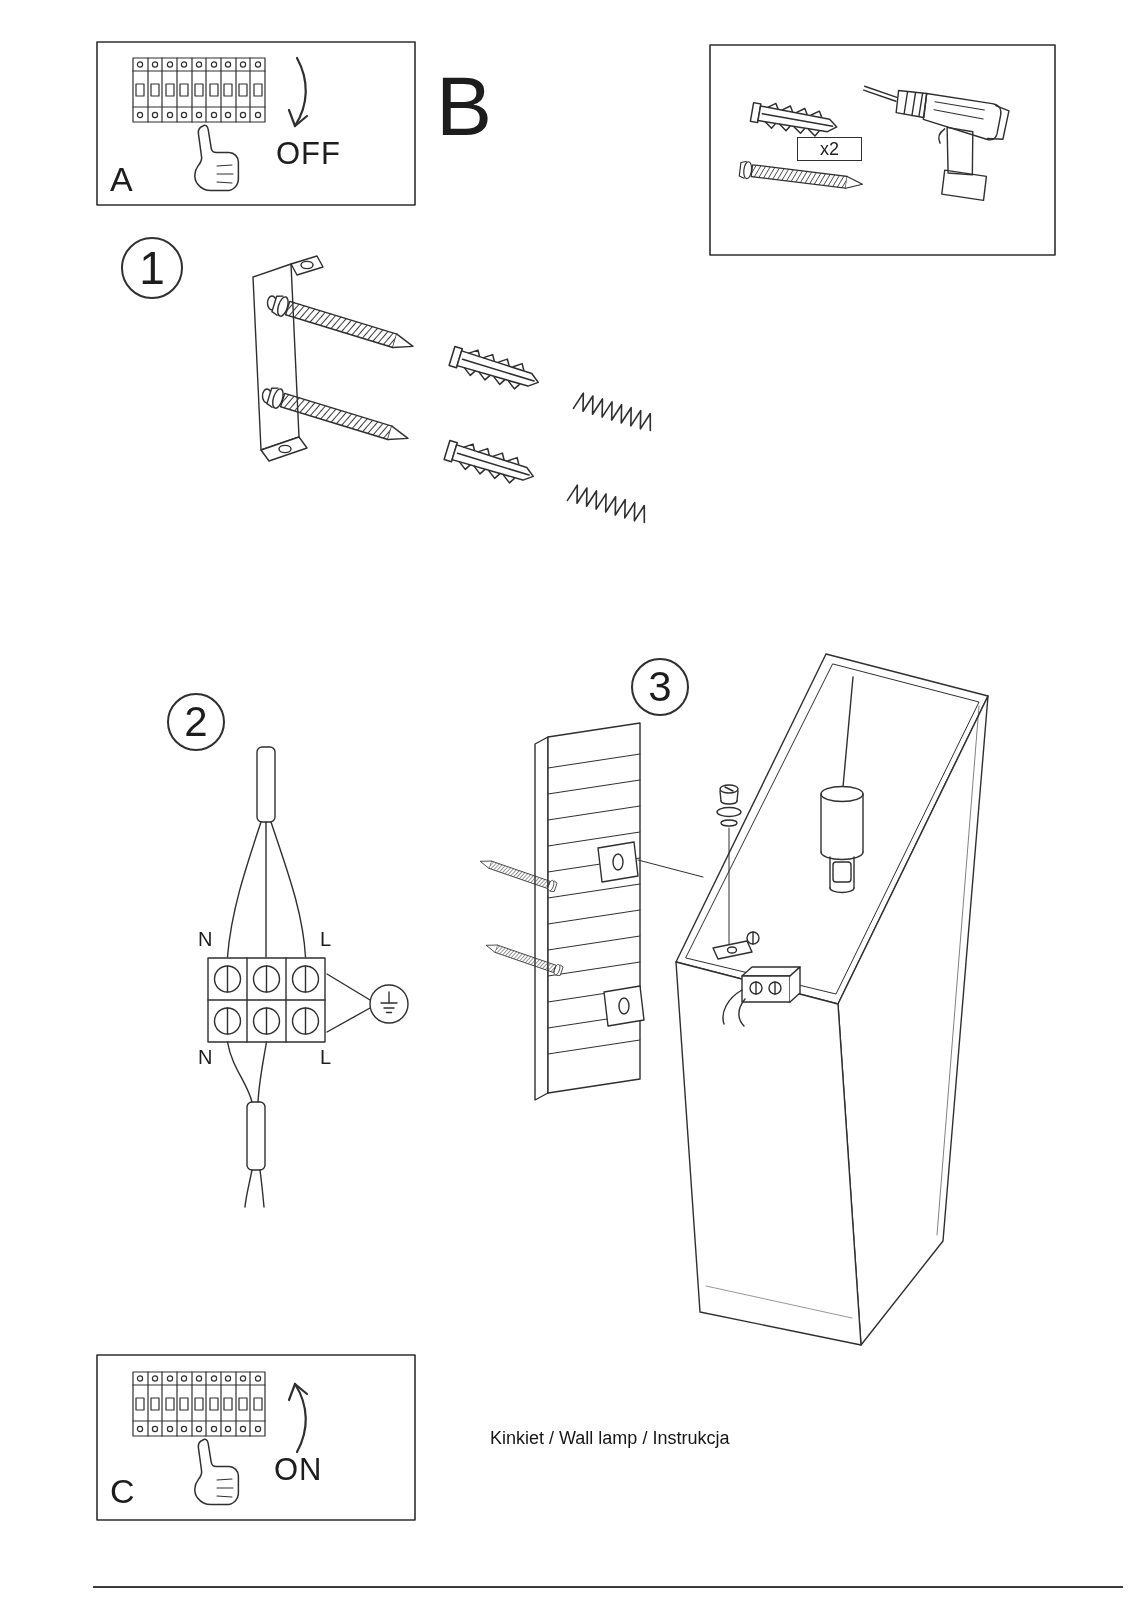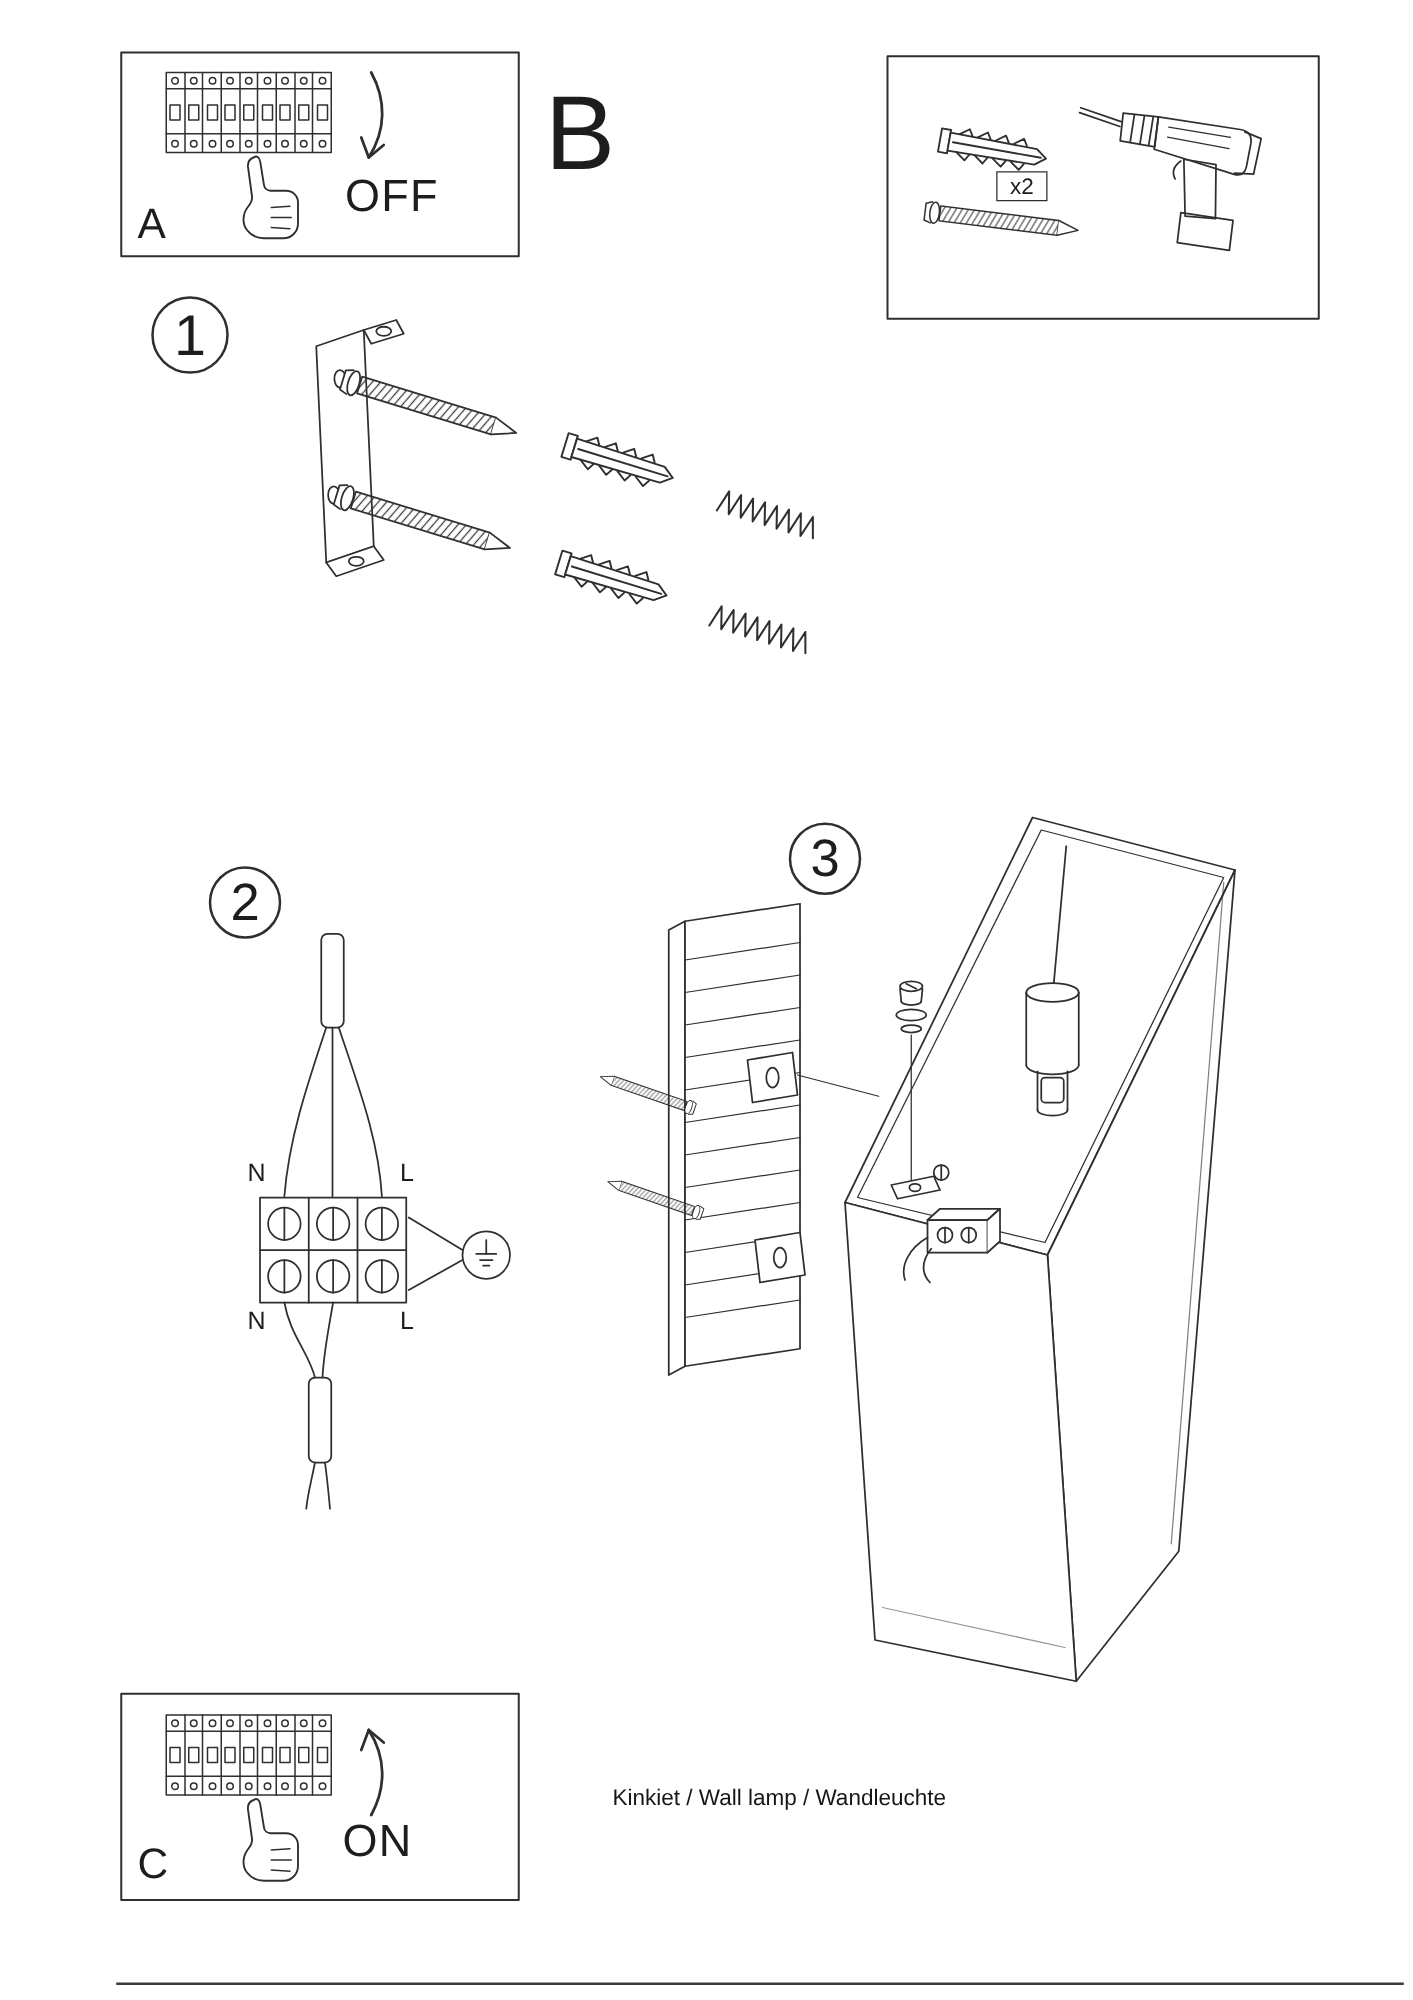--- a/index.html
+++ b/index.html
@@ -1,26 +1,26 @@
 <!DOCTYPE html>
 <html><head>
 <meta charset="utf-8">
 <style>
   html,body{margin:0;padding:0;background:#fff;}
   .page{position:relative;width:1130px;height:1600px;background:#ffffff;overflow:hidden;
         font-family:"Liberation Sans",sans-serif;color:#1d1d1d;}
   svg{position:absolute;left:0;top:0;}
   .label{position:absolute;color:#1d1d1d;white-space:nowrap;}
   .panel-letter{font-size:34px;}
-  .switch-state{font-size:36px;letter-spacing:1px;}
+  .switch-state{font-size:31px;letter-spacing:1px;}
   .big-letter{font-size:84px;font-weight:400;}
   .step-num{width:60px;height:60px;line-height:60px;text-align:center;font-size:46px;}
   .step-num-sm{width:56px;height:56px;line-height:56px;text-align:center;font-size:42px;}
   .wire-label{font-size:20px;}
-  .qty-box{font-size:18px;border:1.6px solid #2f2f2f;padding:0 10px;line-height:22px;}
+  .qty-box{font-size:18px;border:1.6px solid #2f2f2f;padding:0 22px;line-height:22px;}
   .footer-line{font-size:18px;color:#161616;}
   .bottom-rule{position:absolute;left:93px;top:1586px;width:1030px;height:2px;background:#3a3a3a;}
 </style>
 </head>
 <body>
 
 <div class="page">
 
 <svg width="1130" height="1600" viewBox="0 0 1130 1600" fill="none" stroke="#2f2f2f" stroke-width="1.4" stroke-linecap="round" stroke-linejoin="round">
 
@@ -283,17 +283,17 @@
 <div class="label step-num-sm" style="left:632px;top:659px;">3</div>
 
 <div class="label wire-label" style="left:198px;top:928px;">N</div>
 <div class="label wire-label" style="left:320px;top:928px;">L</div>
 <div class="label wire-label" style="left:198px;top:1046px;">N</div>
 <div class="label wire-label" style="left:320px;top:1046px;">L</div>
 
 <div class="label panel-letter" style="left:110px;top:1472px;">C</div>
 <div class="label switch-state" style="left:274px;top:1452px;">ON</div>
 
-<div class="label footer-line" style="left:490px;top:1428px;">Kinkiet / Wall lamp / Wandleuchte</div>
+<div class="label footer-line" style="left:490px;top:1428px;">Kinkiet / Wall lamp / Instrukcja</div>
 
 <div class="bottom-rule"></div>
 
 </div>
 
 </body></html>

